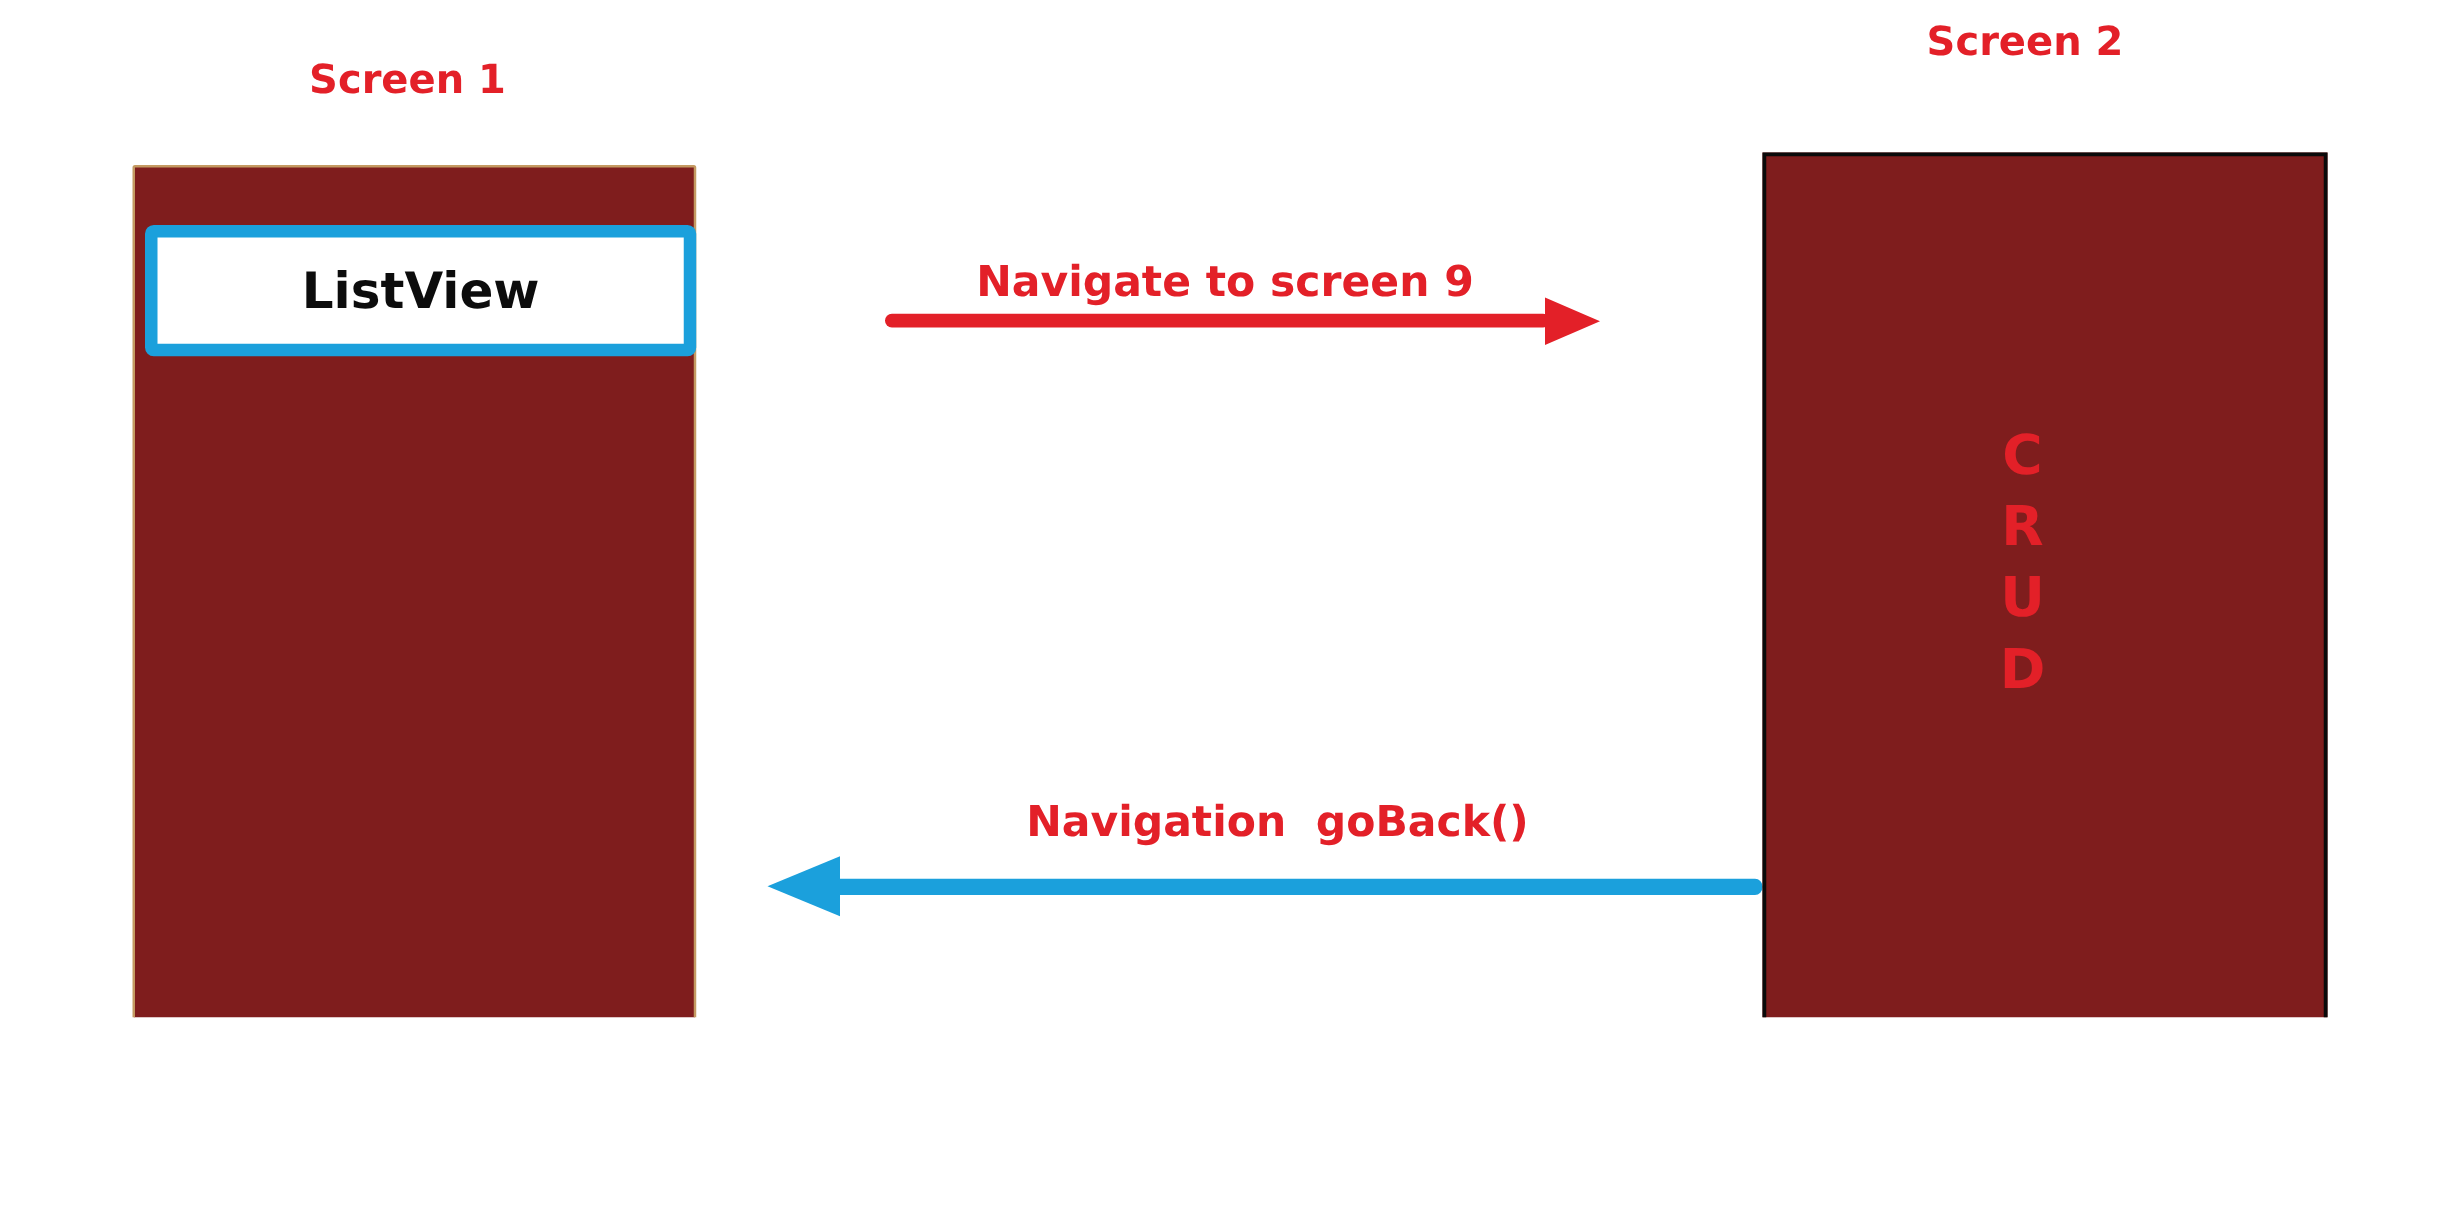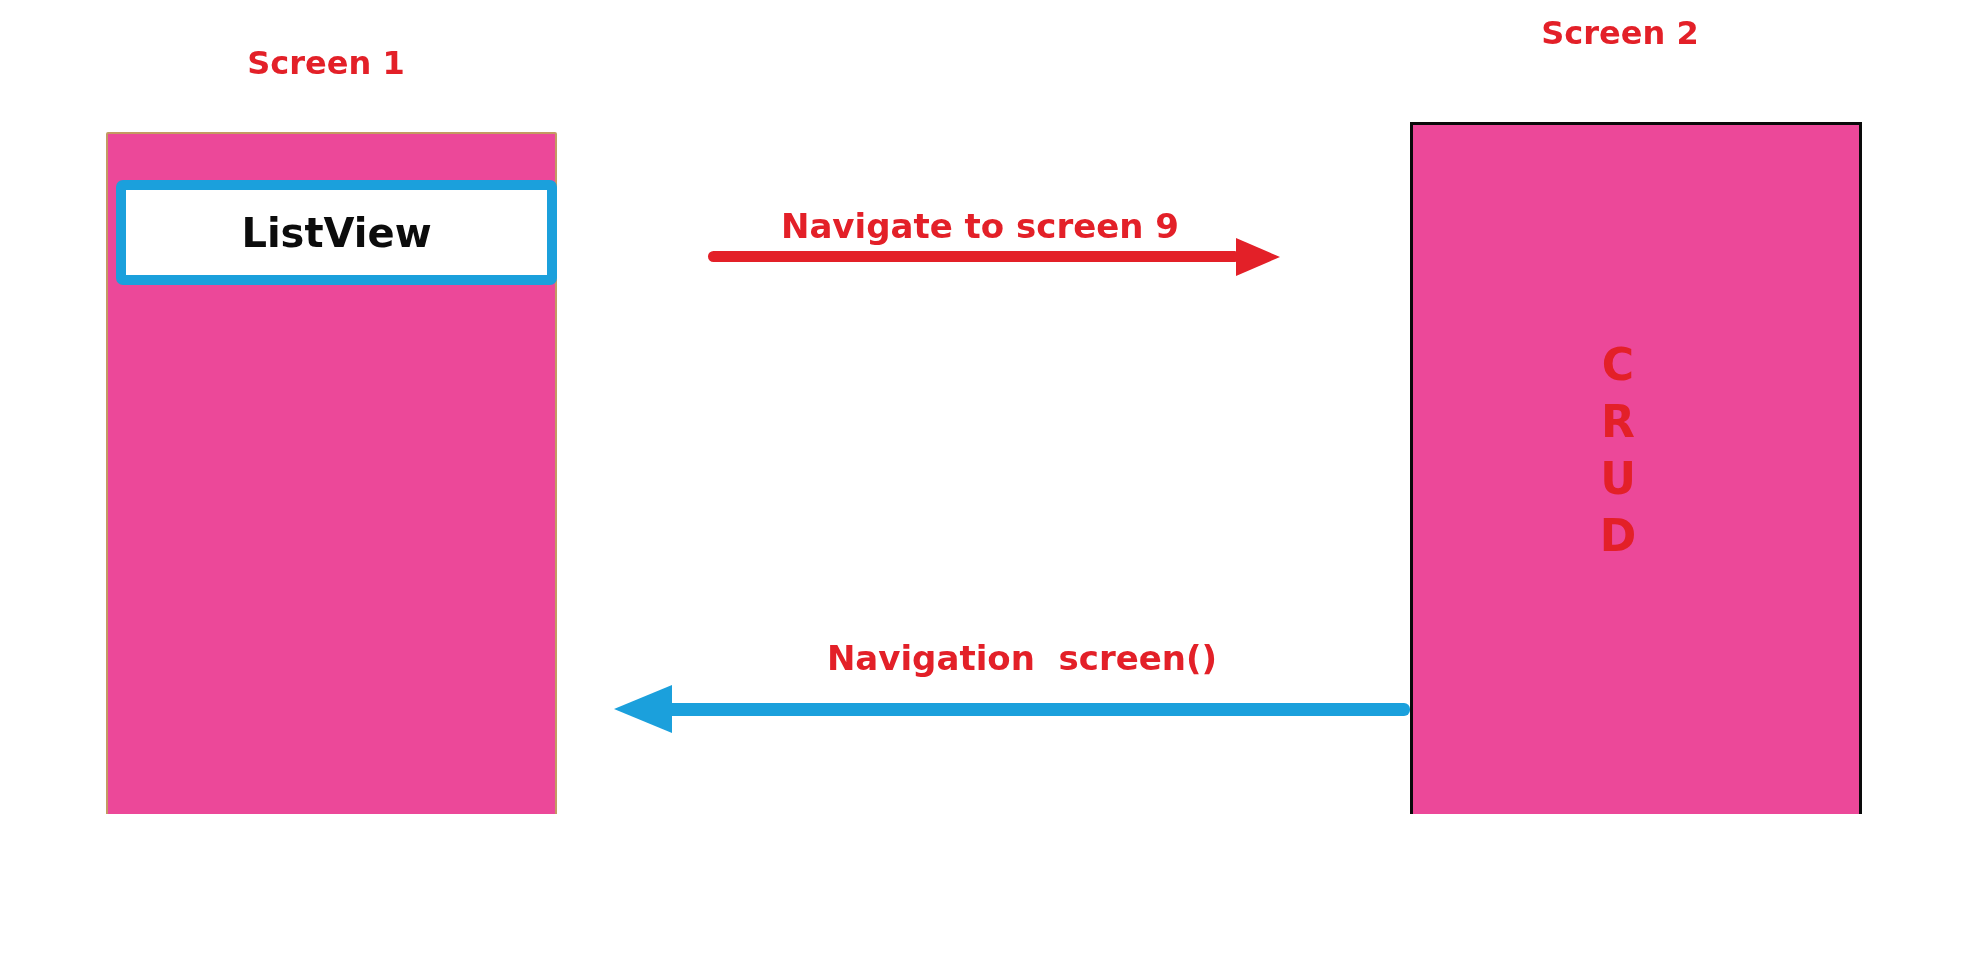--- a/index.html
+++ b/index.html
@@ -14,21 +14,21 @@
     position:relative;
     width:1964px;height:814px;
     background:#ffffff;
     overflow:hidden;
   }
   .abs{position:absolute;}
   .title-label{
     font-size:32px;font-weight:bold;color:var(--red);
     text-align:center;line-height:36px;
   }
-  .screen-frame{box-sizing:border-box;background:#ec4899;}
+  .screen-frame{box-sizing:border-box;background:#7f1d1d;}
   #screen1-box{
     left:106px;top:132px;width:451px;height:786px;
     border:2px solid var(--tan);border-radius:2px;
   }
   #screen2-box{
     left:1410px;top:122px;width:452px;height:790px;
     border:3px solid var(--ink);
   }
   .component-box{
     box-sizing:border-box;
@@ -91,21 +91,21 @@
     <div class="abs component-box" id="listview-box">
       <span>ListView</span>
     </div>
 
   </div>
 
   <div class="abs" id="navigate-label">Navigate to screen 9</div>
   <div class="abs arrow-line" id="navigate-arrow-line"></div>
   <div class="abs" id="navigate-arrow-head"></div>
 
-  <div class="abs" id="goback-label">Navigation  screen()</div>
+  <div class="abs" id="goback-label">Navigation  goBack()</div>
   <div class="abs arrow-line" id="goback-arrow-line"></div>
   <div class="abs" id="goback-arrow-head"></div>
 
   <div class="abs title-label" id="screen2-title">Screen 2</div>
 
   <div class="abs screen-frame" id="screen2-box"></div>
 
   <div class="abs" id="crud-text">C
 R
 U

